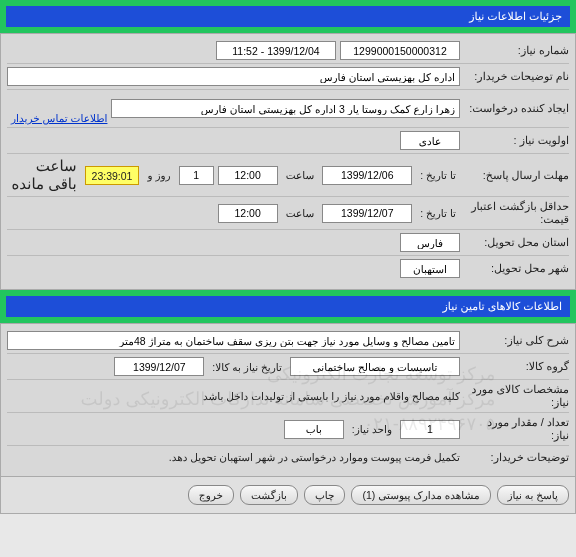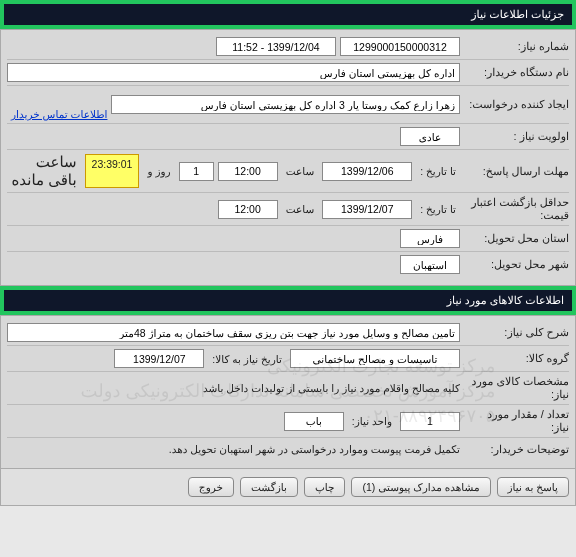--- a/index.html
+++ b/index.html
@@ -5,25 +5,25 @@
   * { box-sizing: border-box; margin: 0; padding: 0; }
   body {
     font-family: Tahoma, Arial, sans-serif;
     font-size: 11px;
     background: #e8e8e8;
     color: #222;
     width: 576px;
     direction: rtl;
   }
   .section-header {
-    background: #0f172a;
+    background: #1d4ed8;
     color: #fff;
     padding: 4px 8px;
     font-size: 11px;
-    border: 4px solid #22c55e;
+    border: 6px solid #22c55e;
   }
   .panel {
     background: #d8d8d8;
     border: 1px solid #aaa;
     padding: 4px 6px 8px 6px;
     position: relative;
   }
   .watermark {
     position: absolute;
     top: 50%;
@@ -73,21 +73,21 @@
   .input.med { width: 120px; }
   .input.date { width: 90px; }
   .input.time { width: 60px; }
   .input.small { width: 60px; }
   .input.tiny { width: 35px; }
   .countdown {
     background: #ffff66;
     border: 1px solid #cc9900;
     padding: 2px 6px;
     font-size: 10.5px;
-    height: 34px;
+    height: 19px;
     line-height: 15px;
   }
   .trailing-text {
     font-size: 15px;
     color: #222;
     padding-right: 4px;
   }
   .link {
     color: #0033cc;
     text-decoration: underline;
@@ -108,21 +108,21 @@
     justify-content: flex-start;
     gap: 6px;
     padding: 8px 6px;
     background: #e0e0e0;
     border: 1px solid #aaa;
     border-top: none;
   }
   .btn {
     background: linear-gradient(#f8f8f8, #dcdcdc);
     border: 1px solid #888;
-    border-radius: 4px;
+    border-radius: 9px;
     padding: 3px 10px;
     font-size: 10.5px;
     font-family: inherit;
     cursor: pointer;
     color: #222;
   }
 </style>
 </head>
 <body>
 
@@ -130,21 +130,21 @@
 
 <div class="panel">
 
   <div class="row">
     <span class="label">شماره نیاز:</span>
     <input class="input med" readonly="" value="1299000150000312" style="">
     <input class="input med" readonly="" value="1399/12/04 - 11:52" style="">
   </div>
 
   <div class="row">
-    <span class="label">نام دستگاه خریدار:</span>
+    <span class="label">نام توضیحات خریدار:</span>
     <input class="input wide" readonly="" value="اداره کل بهزیستی استان فارس" style="">
   </div>
 
   <div class="row">
     <span class="label">ایجاد کننده درخواست:</span>
     <input class="input wide" readonly="" value="زهرا زارع کمک روستا یار 3 اداره کل بهزیستی استان فارس" style="">
     <a class="link">اطلاعات تماس خریدار</a>
   </div>
 
   <div class="row">
@@ -177,21 +177,21 @@
     <input class="input small" readonly="" value="فارس" style="">
   </div>
 
   <div class="row">
     <span class="label">شهر محل تحویل:</span>
     <input class="input small" readonly="" value="استهبان" style="">
   </div>
 
 </div>
 
-<div class="section-header">اطلاعات کالاهای مورد نیاز</div>
+<div class="section-header">اطلاعات کالاهای تامین نیاز</div>
 
 <div class="panel">
 
   <div class="watermark">
     <div>مرکز توسعه تجارت الکترونیکی</div>
     <div>مرکز آموزش تخصصی سامانه تدارکات الکترونیکی دولت</div>
     <div>۰۲۱-۸۸۹۲۴۹۶۷۰۵</div>
   </div>
 
   <div class="row">

